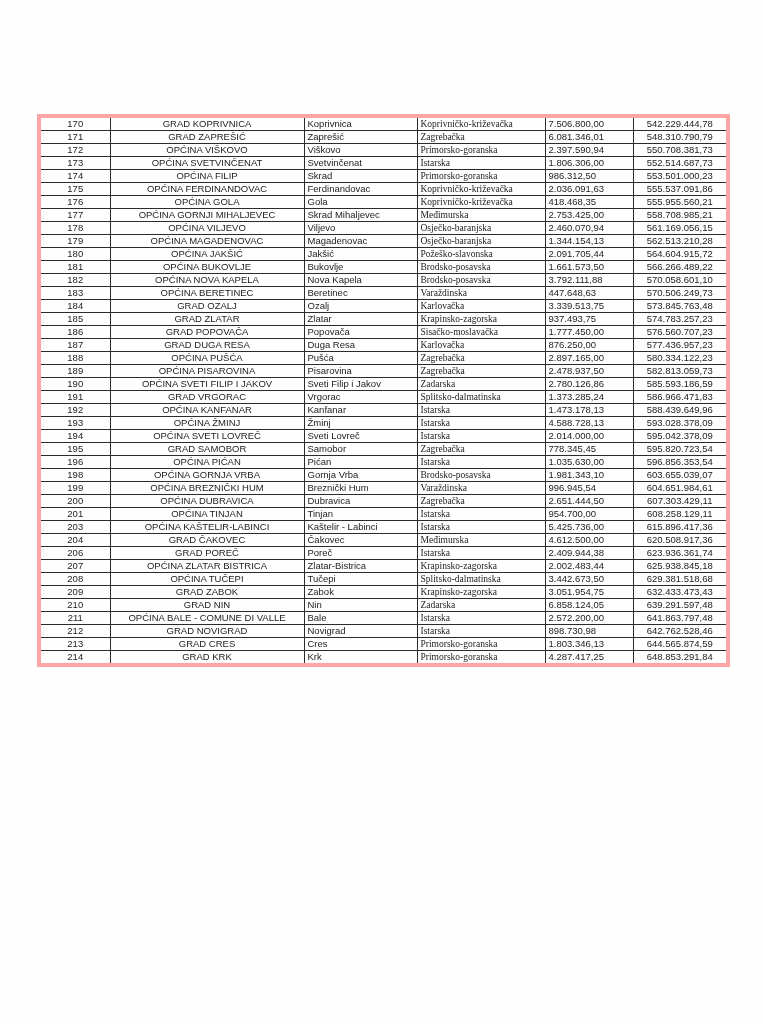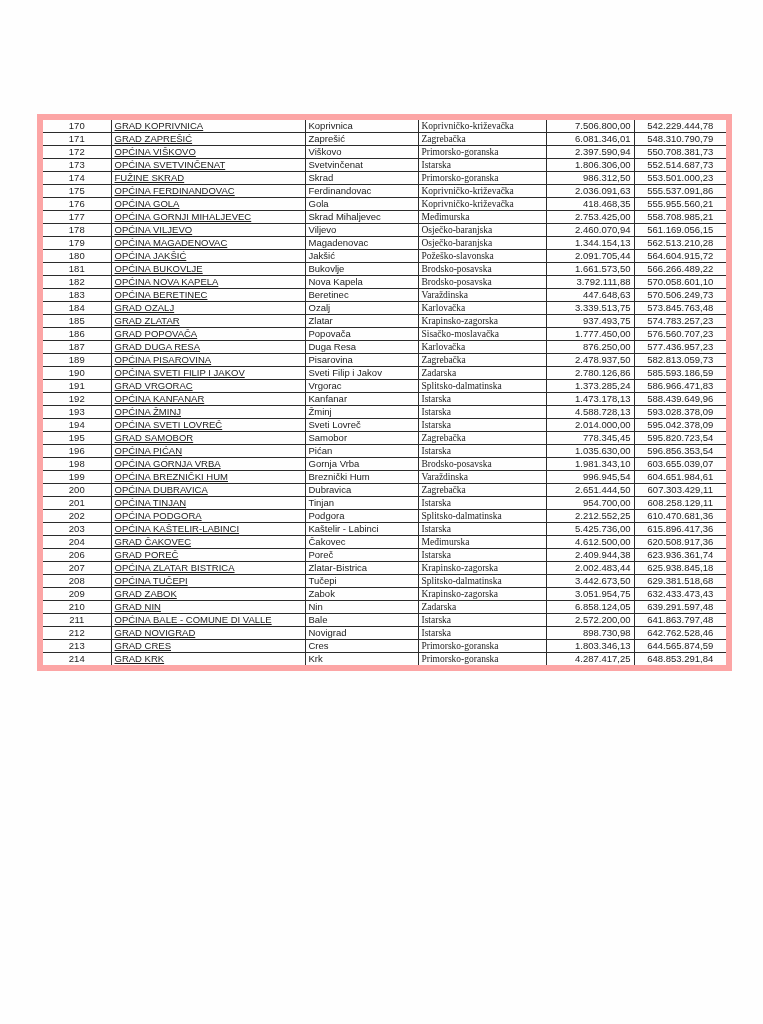--- a/index.html
+++ b/index.html
@@ -21,36 +21,36 @@
   }
   table.muni-table {
     position: absolute;
     left: 37px;
     top: 114px;
     width: 689px;
     border-collapse: collapse;
     table-layout: fixed;
     font-size: 9.5px;
     color: #1c1c1c;
-    border: 6px solid #fca5a5;
+    border: 4px solid #fca5a5;
   }
   table.muni-table td {
     border: 1px solid #2b2b2b;
     height: 12.55px;
     line-height: 12px;
     padding: 0 3px;
     overflow: hidden;
     white-space: nowrap;
     box-sizing: border-box;
   }
   td.c-num    { text-align: center; padding: 0 1px; }
-  td.c-name   { text-align: left; text-decoration: underline; }
+  td.c-name   { text-align: center; }
   td.c-town   { text-align: left; }
   td.c-county { text-align: left; font-family: Liberation Serif, serif; }
-  td.c-amount { text-align: right; }
+  td.c-amount { text-align: left; }
   td.c-cum    { text-align: center; }
 </style>
 </head>
 <body>
 
 <div class="page">
 
   <table class="muni-table">
     <colgroup>
       <col style="width:71px">
@@ -88,21 +88,21 @@
         <tr>
       <td class="c-num">173</td>
       <td class="c-name">OPĆINA SVETVINČENAT</td>
       <td class="c-town">Svetvinčenat</td>
       <td class="c-county">Istarska</td>
       <td class="c-amount">1.806.306,00</td>
       <td class="c-cum">552.514.687,73</td>
     </tr>
         <tr>
       <td class="c-num">174</td>
-      <td class="c-name">FUŽINE SKRAD</td>
+      <td class="c-name">OPĆINA FILIP</td>
       <td class="c-town">Skrad</td>
       <td class="c-county">Primorsko-goranska</td>
       <td class="c-amount">986.312,50</td>
       <td class="c-cum">553.501.000,23</td>
     </tr>
         <tr>
       <td class="c-num">175</td>
       <td class="c-name">OPĆINA FERDINANDOVAC</td>
       <td class="c-town">Ferdinandovac</td>
       <td class="c-county">Koprivničko-križevačka</td>
@@ -199,20 +199,28 @@
     </tr>
         <tr>
       <td class="c-num">187</td>
       <td class="c-name">GRAD DUGA RESA</td>
       <td class="c-town">Duga Resa</td>
       <td class="c-county">Karlovačka</td>
       <td class="c-amount">876.250,00</td>
       <td class="c-cum">577.436.957,23</td>
     </tr>
         <tr>
+      <td class="c-num">188</td>
+      <td class="c-name">OPĆINA PUŠĆA</td>
+      <td class="c-town">Pušća</td>
+      <td class="c-county">Zagrebačka</td>
+      <td class="c-amount">2.897.165,00</td>
+      <td class="c-cum">580.334.122,23</td>
+    </tr>
+        <tr>
       <td class="c-num">189</td>
       <td class="c-name">OPĆINA PISAROVINA</td>
       <td class="c-town">Pisarovina</td>
       <td class="c-county">Zagrebačka</td>
       <td class="c-amount">2.478.937,50</td>
       <td class="c-cum">582.813.059,73</td>
     </tr>
         <tr>
       <td class="c-num">190</td>
       <td class="c-name">OPĆINA SVETI FILIP I JAKOV</td>
@@ -295,28 +303,20 @@
     </tr>
         <tr>
       <td class="c-num">201</td>
       <td class="c-name">OPĆINA TINJAN</td>
       <td class="c-town">Tinjan</td>
       <td class="c-county">Istarska</td>
       <td class="c-amount">954.700,00</td>
       <td class="c-cum">608.258.129,11</td>
     </tr>
         <tr>
-      <td class="c-num">202</td>
-      <td class="c-name">OPĆINA PODGORA</td>
-      <td class="c-town">Podgora</td>
-      <td class="c-county">Splitsko-dalmatinska</td>
-      <td class="c-amount">2.212.552,25</td>
-      <td class="c-cum">610.470.681,36</td>
-    </tr>
-        <tr>
       <td class="c-num">203</td>
       <td class="c-name">OPĆINA KAŠTELIR-LABINCI</td>
       <td class="c-town">Kaštelir - Labinci</td>
       <td class="c-county">Istarska</td>
       <td class="c-amount">5.425.736,00</td>
       <td class="c-cum">615.896.417,36</td>
     </tr>
         <tr>
       <td class="c-num">204</td>
       <td class="c-name">GRAD ČAKOVEC</td>

